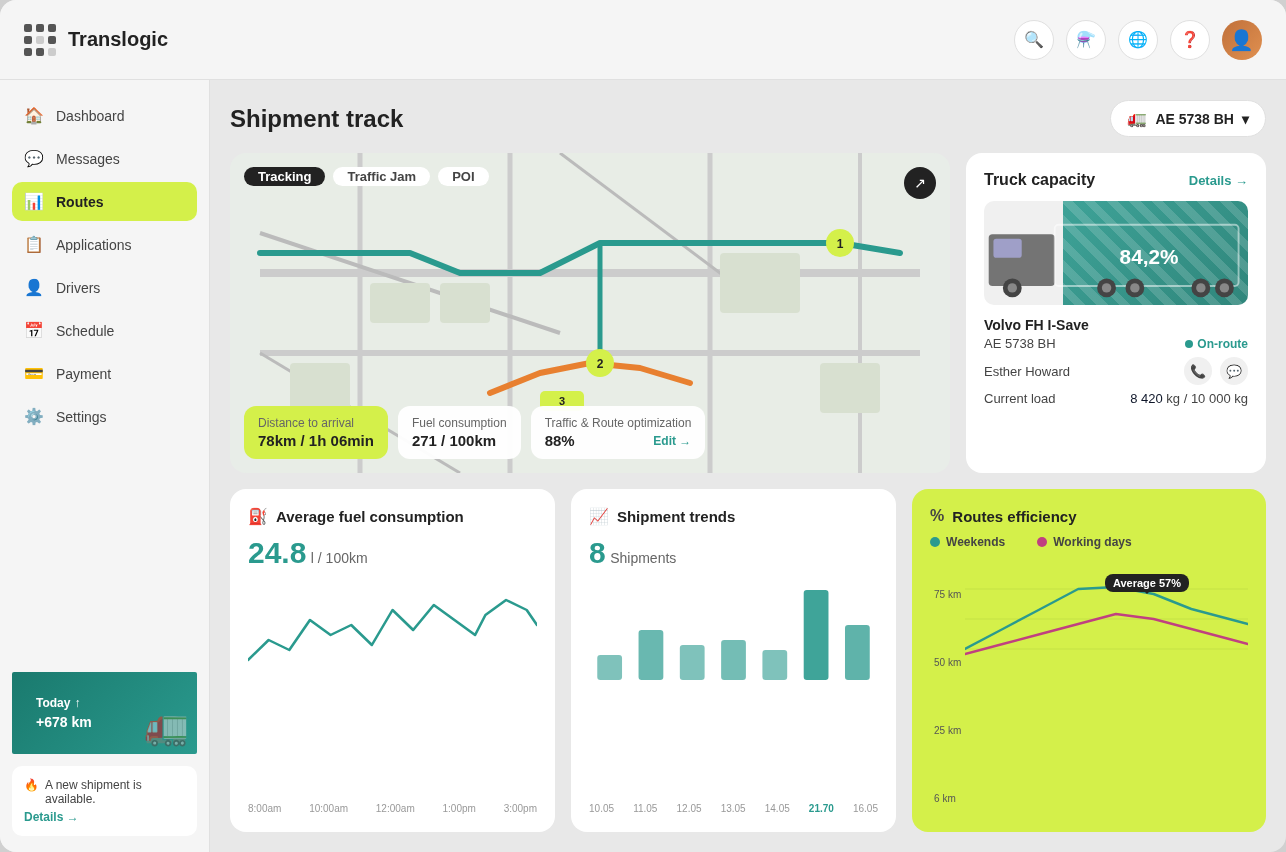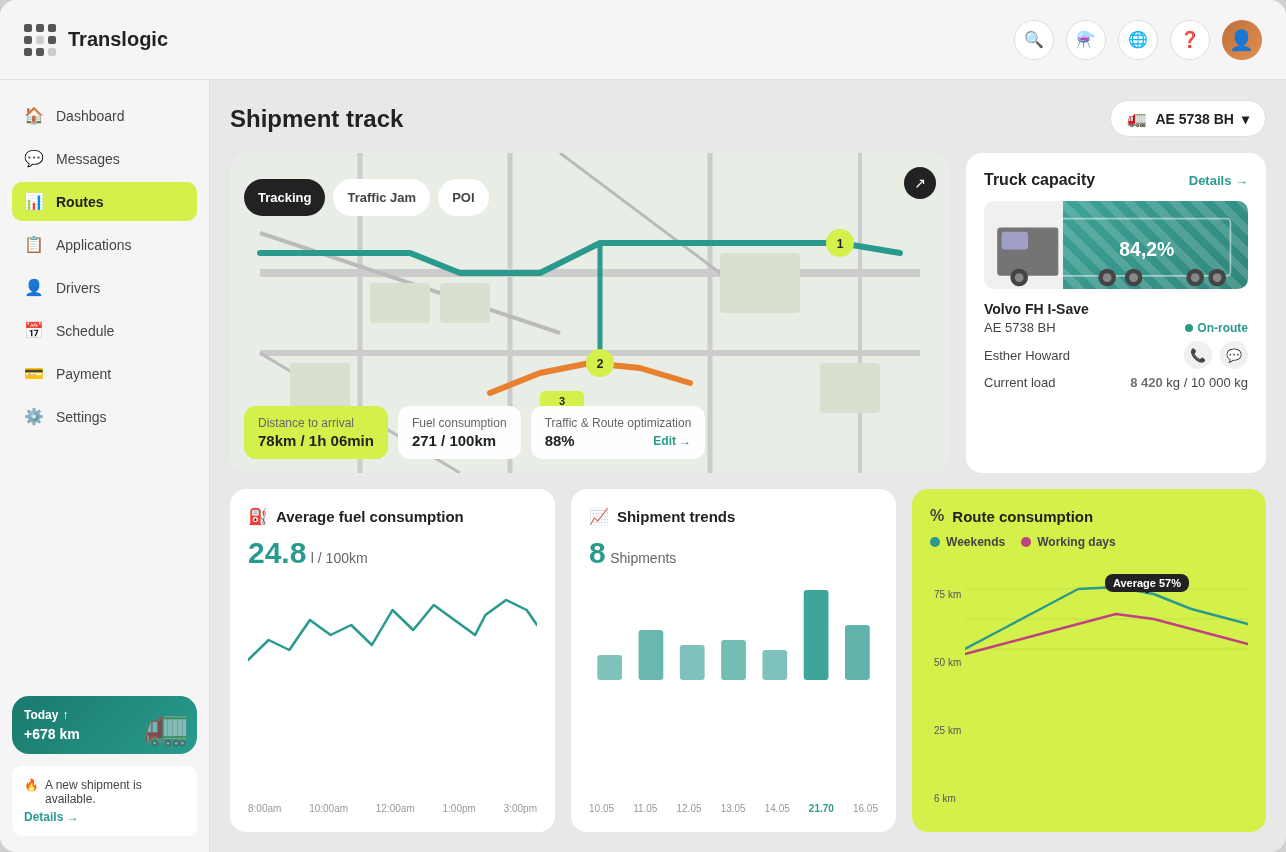--- a/index.html
+++ b/index.html
@@ -110,22 +110,22 @@
     }
     .sidebar-icon { font-size: 16px; width: 20px; text-align: center; }
     .sidebar-bottom {
       margin-top: auto;
       display: flex;
       flex-direction: column;
       gap: 12px;
     }
     .today-card {
       background: linear-gradient(135deg, #1a7a6e, #2a9a8e);
-      border-radius: 17px;
-      padding: 12px;
+      border-radius: 2px;
+      padding: 24px;
       color: #fff;
       position: relative;
       overflow: hidden;
     }
     .today-label { font-size: 12px; font-weight: 600; display: flex; align-items: center; gap: 4px; }
     .today-km { font-size: 14px; font-weight: 700; margin-top: 4px; }
     .truck-silhouette {
       position: absolute;
       right: -10px;
       bottom: 8px;
@@ -193,26 +193,25 @@
     }
     .map-tabs {
       position: absolute;
       top: 14px;
       left: 14px;
       display: flex;
       gap: 8px;
       z-index: 10;
     }
     .map-tab {
-      padding: 11px 14px;
+      padding: 2px 14px;
       border-radius: 20px;
       font-size: 13px;
       font-weight: 600;
       cursor: pointer;
-      margin-top: 12px;
     }
     .map-tab.active { background: #222; color: #fff; }
     .map-tab.default { background: #fff; color: #444; }
     .map-expand {
       position: absolute;
       top: 14px;
       right: 14px;
       width: 32px; height: 32px;
       background: #222;
       border-radius: 50%;
@@ -259,21 +258,21 @@
     .panel-header {
       display: flex;
       align-items: center;
       justify-content: space-between;
     }
     .panel-title { font-size: 16px; font-weight: 700; color: #222; }
     .details-link { color: #2a9a8e; font-size: 13px; cursor: pointer; font-weight: 600; }
     .truck-visual {
       position: relative;
       width: 100%;
-      height: 88px;
+      height: 104px;
       background: #f0f0f0;
       border-radius: 10px;
       overflow: hidden;
     }
     .truck-fill {
       position: absolute;
       right: 0; top: 0;
       width: 70%;
       height: 100%;
       background: linear-gradient(135deg, #2a9a8e, #1a7a6e);
@@ -292,21 +291,21 @@
         rgba(255,255,255,0.15) 16px
       );
     }
     .truck-info { font-size: 13px; color: #444; }
     .truck-info-row { display: flex; align-items: center; justify-content: space-between; padding: 3px 0; }
     .truck-name { font-size: 14px; font-weight: 700; color: #222; }
     .status-badge { display: flex; align-items: center; gap: 4px; color: #2a9a8e; font-size: 12px; font-weight: 600; }
     .status-dot { width: 8px; height: 8px; border-radius: 50%; background: #2a9a8e; }
     .contact-icons { display: flex; gap: 8px; }
     .contact-icon { width: 28px; height: 28px; border-radius: 50%; background: #f0f0f0; display: flex; align-items: center; justify-content: center; font-size: 13px; cursor: pointer; }
-    .load-highlight { color: #737373; font-weight: 700; }
+    .load-highlight { color: #0f172a; font-weight: 400; }
     
     .bottom-row {
       display: flex;
       gap: 16px;
       flex: 1;
     }
     .card {
       background: #fff;
       border-radius: 16px;
       padding: 18px;
@@ -321,21 +320,21 @@
     .card-title { font-size: 15px; font-weight: 700; color: #222; }
     .card-icon { font-size: 16px; }
     .fuel-value { font-size: 30px; font-weight: 800; color: #2a9a8e; }
     .fuel-unit { font-size: 14px; color: #666; font-weight: 500; }
     .shipment-count { font-size: 30px; font-weight: 800; color: #2a9a8e; }
     .shipment-label { font-size: 14px; color: #666; }
     
     .chart-area { flex: 1; position: relative; }
     .x-axis { display: flex; justify-content: space-between; font-size: 10px; color: #999; margin-top: 4px; }
     
-    .route-legend { display: flex; gap: 16px; align-items: flex-end; }
+    .route-legend { display: flex; gap: 32px; align-items: flex-end; }
     .legend-item { display: flex; align-items: center; gap: 6px; font-size: 12px; color: #444; font-weight: 600; }
     .legend-dot { width: 10px; height: 10px; border-radius: 50%; }
     .y-axis-labels { position: absolute; left: 0; top: 0; bottom: 20px; display: flex; flex-direction: column; justify-content: space-between; font-size: 10px; color: #666; }
     .route-chart-container { position: relative; flex: 1; }
     .avg-tooltip {
       position: absolute;
       top: 15px;
       left: 55%;
       background: #222;
       color: #fff;
@@ -629,21 +628,21 @@
             <span>13.05</span>
             <span>14.05</span>
             <span style="color:#2a9a8e;font-weight:700;">21.70</span>
             <span>16.05</span>
           </div>
         </div>
 
         <div class="card route-eff">
           <div class="card-header">
             <span class="card-icon" style="font-weight:700;color:#444;">%</span>
-            <span class="card-title">Route consumption</span>
+            <span class="card-title">Routes efficiency</span>
           </div>
           <div class="route-legend">
             <div class="legend-item">
               <div class="legend-dot" style="background:#2a9a8e;"></div>
               <span>Weekends</span>
             </div>
             <div class="legend-item">
               <div class="legend-dot" style="background:#c04080;"></div>
               <span>Working days</span>
             </div>

